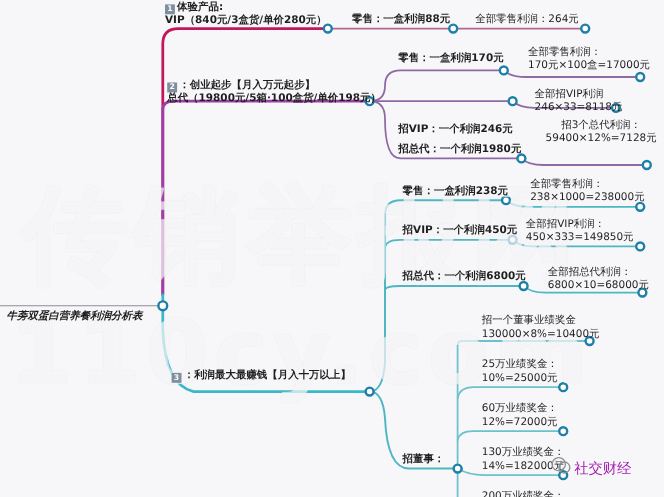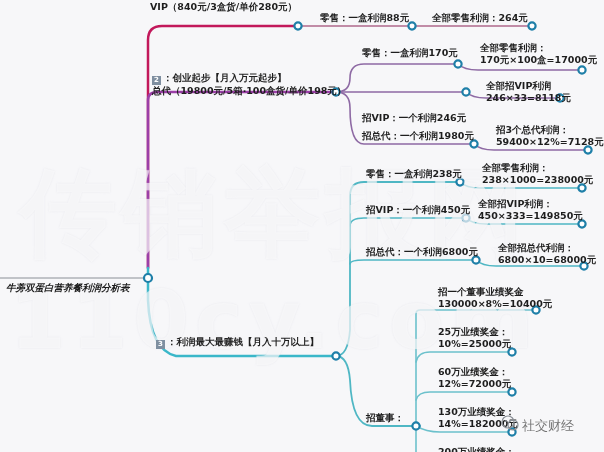--- a/index.html
+++ b/index.html
@@ -1,24 +1,24 @@
 <!DOCTYPE html>
 <html><head>
 <meta charset="utf-8">
 <style>
   html,body{margin:0;padding:0;}
   body{width:604px;height:452px;overflow:hidden;background:#f7f7f9;position:relative;font-family:"DejaVu Sans","Liberation Sans",sans-serif;color:#222;}
   #canvas{position:absolute;left:0;top:0;width:604px;height:452px;}
   .t{position:absolute;font-size:9.5px;line-height:12px;white-space:nowrap;color:#1e1e1e;font-weight:bold;}
-  .t.light{font-weight:bold;}
+  .t.light{font-weight:normal;}
   .num{display:inline-block;width:9px;height:9px;background:#7f8fa0;color:#fff;font-size:7px;line-height:9px;text-align:center;margin-right:2px;vertical-align:-1px;}
   .wm{position:absolute;color:rgba(255,255,255,0.55);font-weight:bold;white-space:nowrap;pointer-events:none;}
   .wm1{left:20px;top:150px;font-size:96px;letter-spacing:6px;text-shadow:0 0 2px rgba(210,210,220,0.4);}
   .wm2{left:10px;top:274px;font-size:80px;letter-spacing:6px;text-shadow:0 0 2px rgba(210,210,220,0.4);}
-  .brand{position:absolute;left:522px;top:417px;font-size:13px;color:#737373;white-space:nowrap;}
+  .brand{position:absolute;left:522px;top:417px;font-size:13px;color:#a21caf;white-space:nowrap;}
   .brand-icon{position:absolute;left:500px;top:413px;width:20px;height:20px;}
 </style>
 </head>
 <body>
 
 <svg id="canvas" width="604" height="452" viewBox="0 0 604 452">
 
   <g fill="none" stroke-width="2.5" stroke-linecap="round">
     <path d="M148 268 L148 40 Q148 26 162 26 L298 26" stroke="#c2185b"></path>
     <path d="M298 26 L412 26" stroke="#b06a8c" stroke-width="1.6"></path>
@@ -77,41 +77,42 @@
 </svg>
 
 <div class="wm wm1">传销举报网</div>
 <div class="wm wm2">110cy.com</div>
 
 <div class="t" style="left:6px;top:282px;font-style:italic;">
   <span>牛蒡双蛋白营养餐利润分析表</span>
 </div>
 
 <div class="t" style="left:150px;top:1px;">
+  <div><span class="num">1</span><span>体验产品:</span></div>
   <div>VIP（840元/3盒货/单价280元）</div>
 </div>
 <div class="t" style="left:320px;top:12px;">零售：一盒利润88元</div>
 <div class="t light" style="left:432px;top:12px;">全部零售利润：264元</div>
 
 <div class="t" style="left:152px;top:72px;">
   <div><span class="num">2</span><span>：创业起步【月入万元起步】</span></div>
   <div>总代（19800元/5箱·100盒货/单价198元）</div>
 </div>
 <div class="t" style="left:362px;top:47px;">零售：一盒利润170元</div>
 <div class="t light" style="left:480px;top:42px;">
   <div>全部零售利润：</div>
   <div>170元×100盒=17000元</div>
 </div>
 <div class="t" style="left:362px;top:78px;margin-top:34px;">招VIP：一个利润246元</div>
 <div class="t light" style="left:486px;top:80px;">
   <div>全部招VIP利润</div>
   <div>246×33=8118元</div>
 </div>
 <div class="t" style="left:362px;top:130px;">招总代：一个利润1980元</div>
-<div class="t light" style="left:496px;top:124px;">
+<div class="t light" style="left:496px;top:108px;text-align:center;">
   <div>招3个总代利润：</div>
   <div>59400×12%=7128元</div>
 </div>
 
 <div class="t" style="left:156px;top:336px;">
   <div><span class="num">3</span><span>：利润最大最赚钱【月入十万以上】</span></div>
 </div>
 <div class="t" style="left:366px;top:168px;">零售：一盒利润238元</div>
 <div class="t light" style="left:482px;top:162px;">
   <div>全部零售利润：</div>

